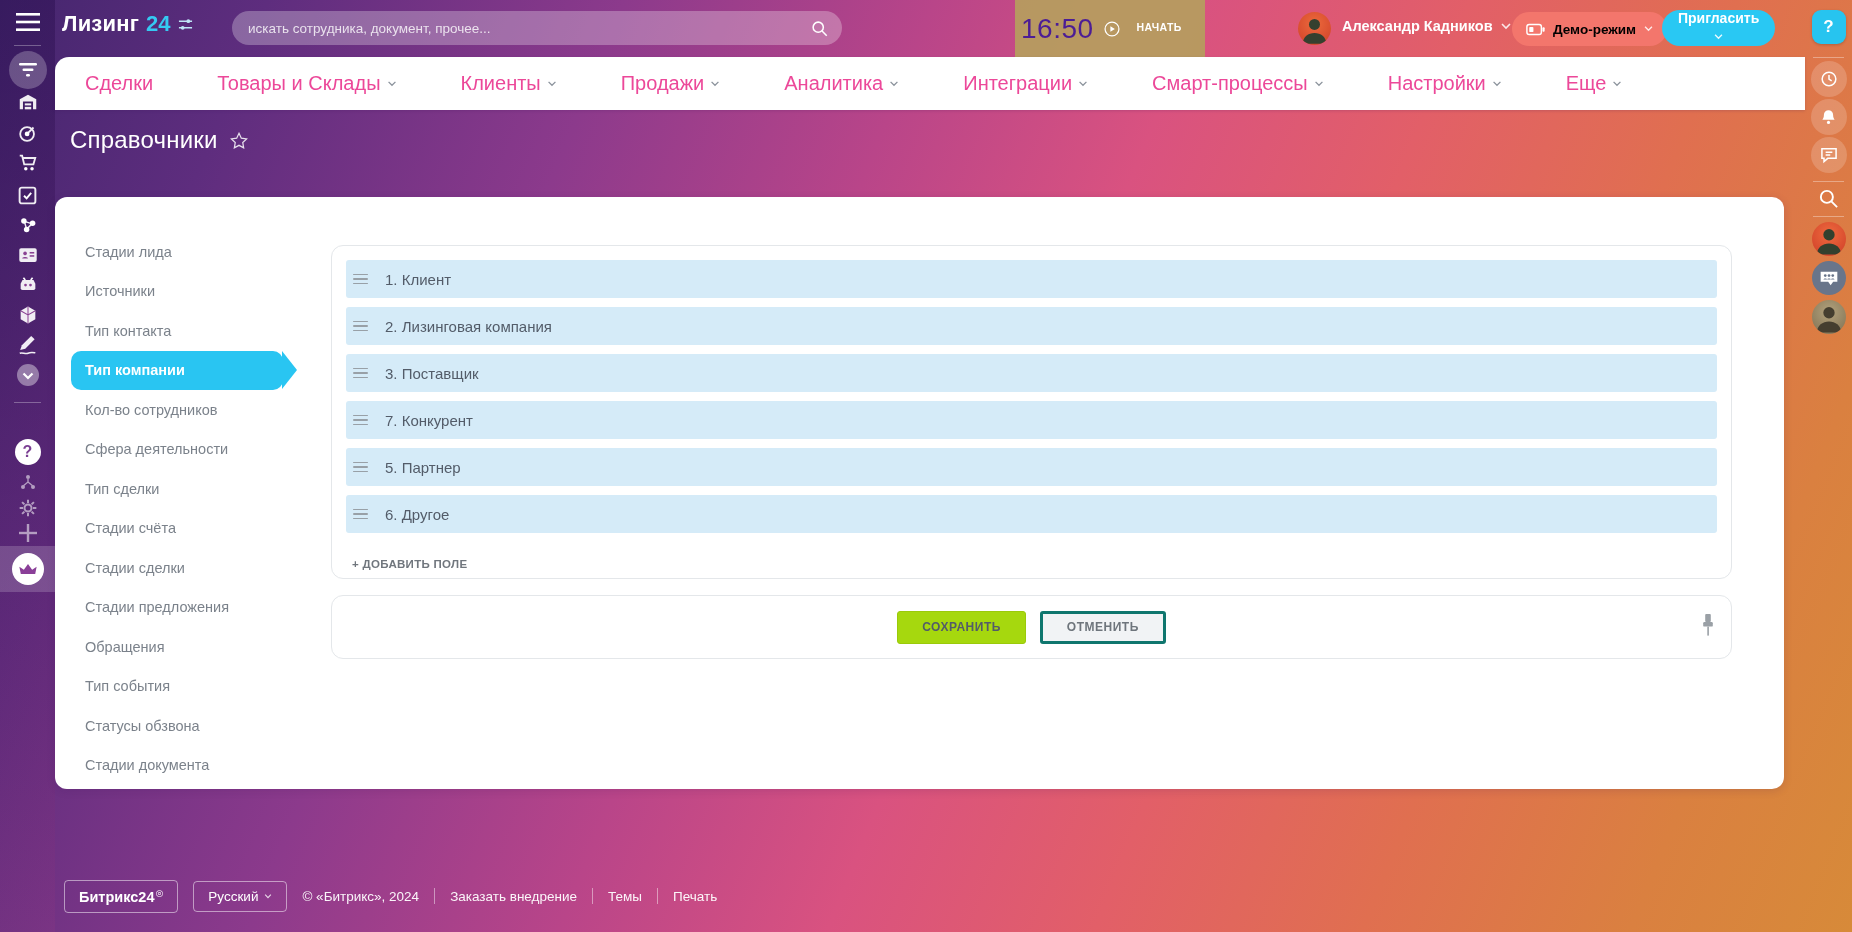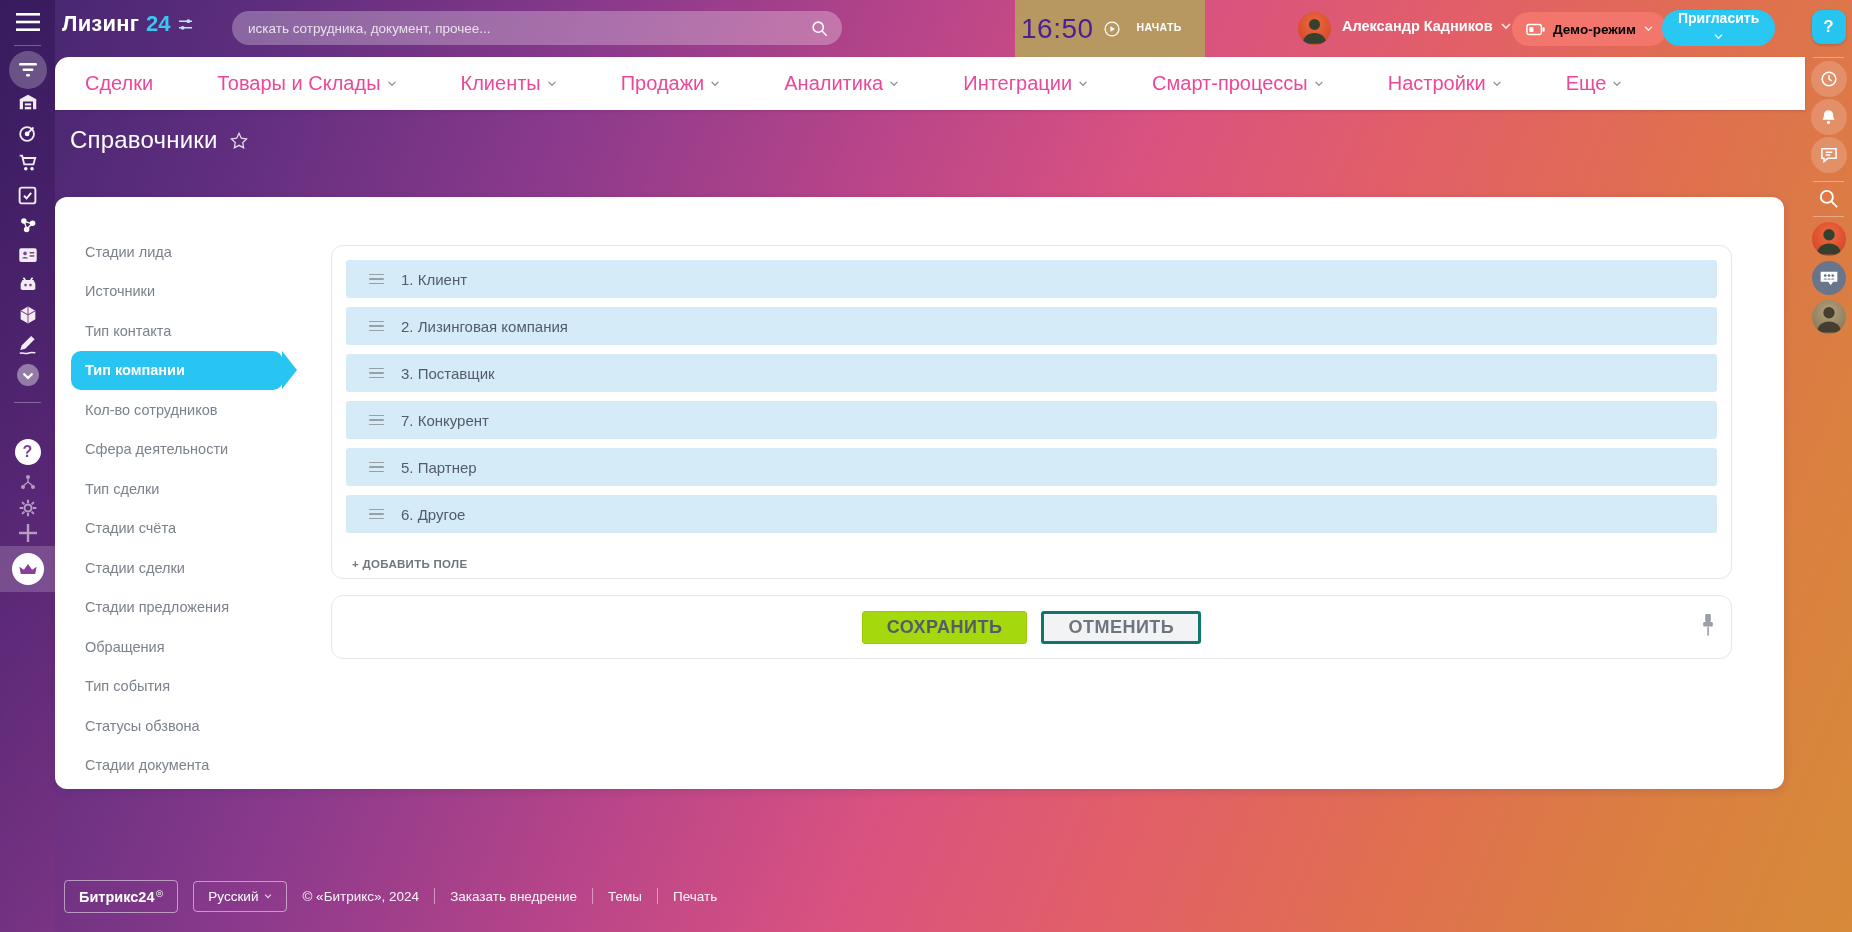--- a/index.html
+++ b/index.html
@@ -52,29 +52,29 @@
   
   .panel{position:absolute;left:55px;top:172px;width:1729px;height:592px;background:#fff;border-radius:12px;
     box-shadow:0 2px 8px rgba(60,20,90,.15);margin-top:25px;}
   .menu{position:absolute;left:16px;top:35px;width:246px;list-style:none;margin:0;padding:0;}
   .menu-item{height:39.5px;display:flex;align-items:center;padding-left:14px;font-size:14.5px;color:#7b828b;cursor:pointer;}
   .menu-item.selected{position:relative;width:198px;background:#29c5f2;border-radius:10px;color:#fff;font-weight:700;}
   .menu-item.selected::after{content:'';position:absolute;right:-14px;top:50%;transform:translateY(-50%);
     border-left:15px solid #29c5f2;border-top:19.5px solid transparent;border-bottom:19.5px solid transparent;}
   .fields-box{position:absolute;left:276px;top:48px;width:1401px;height:334px;border:1px solid #e4e7ea;border-radius:12px;
     box-sizing:border-box;padding:14px;}
-  .field-row{height:38px;background:#d5ebf8;border-radius:3px;display:flex;align-items:center;padding-left:23px;gap:17px;
+  .field-row{height:38px;background:#d5ebf8;border-radius:3px;display:flex;align-items:center;padding-left:7px;gap:17px;
     margin-bottom:9px;cursor:grab;}
   .drag{display:flex;flex-direction:column;gap:2.6px;cursor:grab;}
   .drag i{display:block;width:15px;height:1.9px;background:#98a0a7;border-radius:1px;}
   .row-label{color:#535c69;font-size:15px;}
   .add-field{margin-top:16px;margin-left:6px;color:#70767d;font-size:11.5px;font-weight:600;letter-spacing:.3px;cursor:pointer;display:inline-block;}
   .action-bar{position:absolute;left:276px;top:398px;width:1401px;height:64px;border:1px solid #e4e7ea;border-radius:12px;
     box-sizing:border-box;display:flex;align-items:center;justify-content:center;gap:14px;}
-  .btn{height:33px;border-radius:3px;font-family:inherit;font-size:18px;font-weight:700;letter-spacing:.5px;cursor:pointer;padding:0 24px;}
+  .btn{height:33px;border-radius:3px;font-family:inherit;font-size:12px;font-weight:700;letter-spacing:.5px;cursor:pointer;padding:0 24px;}
   .btn-save{background:#a6d80e;border:1px solid #9aca0a;color:#535c69;}
   .btn-cancel{background:#f1f3f5;border:3px solid #0f766e;color:#6e757c;}
   .pin{position:absolute;right:16px;top:17px;cursor:pointer;}
   
   .footer{position:absolute;left:64px;top:880px;display:flex;align-items:center;gap:15px;color:rgba(255,255,255,.95);}
   .f-pill{border:1px solid rgba(255,255,255,.5);border-radius:4px;padding:7px 14px;display:flex;align-items:center;gap:6px;cursor:pointer;}
   .f-brand{font-size:14.5px;font-weight:700;color:#fff;}
   .f-lang{font-size:13.5px;color:#fff;}
   .f-link{font-size:13.5px;cursor:pointer;}
   .f-copy{font-size:13.5px;}

